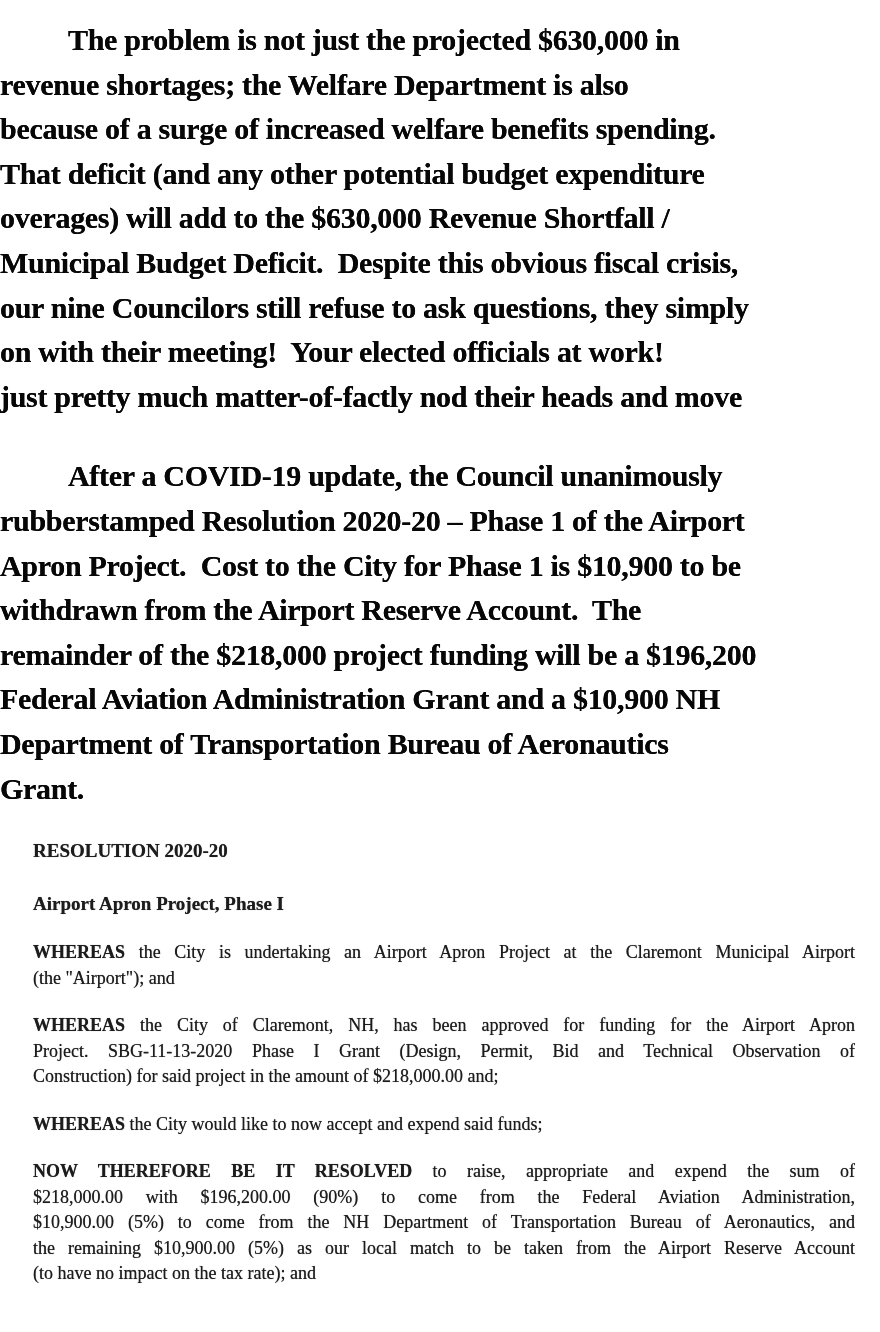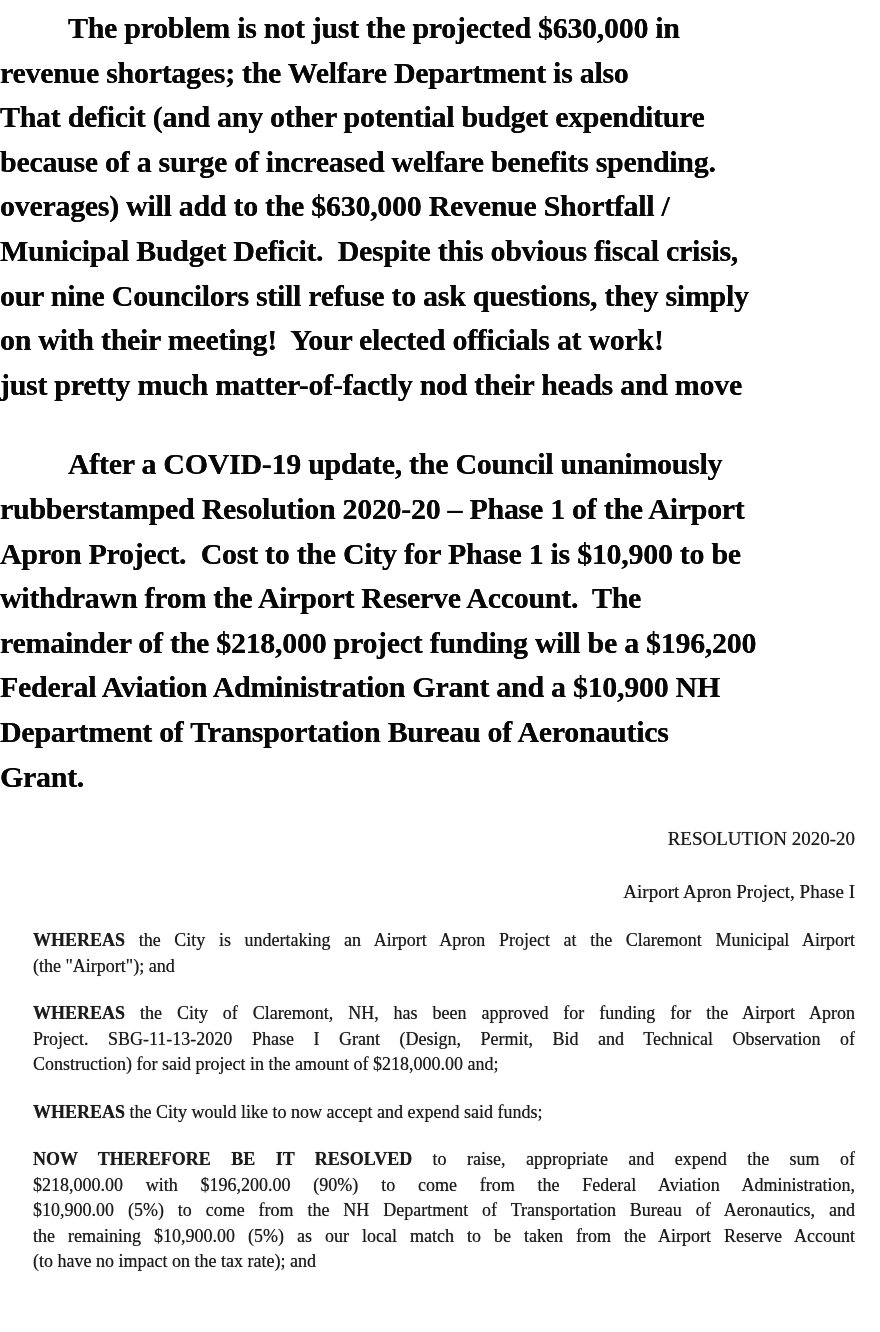--- a/index.html
+++ b/index.html
@@ -5,21 +5,21 @@
   html, body { margin: 0; padding: 0; }
   body {
     width: 880px; height: 1332px;
     background: #ffffff;
     overflow: hidden;
     font-family: "Liberation Serif", serif;
   }
   .page {
     width: 880px; height: 1332px;
     background: #ffffff;
-    padding-top: 6px;
+    padding-top: 18px;
     box-sizing: border-box;
     overflow: hidden;
   }
   
   .para-large {
     font-family: "Liberation Serif", serif;
     font-weight: bold;
     font-size: 30px;
     line-height: 44.6px;
     letter-spacing: -0.3px;
@@ -34,22 +34,22 @@
     margin-top: 13px;
     padding-left: 33px;
     padding-right: 25px;
     font-family: "Liberation Serif", serif;
     font-size: 18px;
     line-height: 25.5px;
     color: #1c1c1c;
     text-shadow: 0 0 0.7px #555;
   }
   .res-heading {
-    text-align: right;
-    font-weight: normal;
+    text-align: left;
+    font-weight: bold;
     font-size: 19px;
     margin-bottom: 24px;
     margin-top: 27px;
   }
   .clause {
     margin-bottom: 22px;
     text-align: justify;
   }
   .clause:last-child { margin-bottom: 0; }
   .clause .line { white-space: nowrap; }
@@ -57,22 +57,22 @@
   .clause b { font-weight: bold; }
 </style>
 </head>
 <body>
 
 <div class="page">
 
   <div class="para-large para1">
       <div class="line">The problem is not just the projected $630,000 in</div>
       <div class="line">revenue shortages; the Welfare Department is also</div>
+      <div class="line">because of a surge of increased welfare benefits spending.</div>
       <div class="line">That deficit (and any other potential budget expenditure</div>
-      <div class="line">because of a surge of increased welfare benefits spending.</div>
       <div class="line">overages) will add to the $630,000 Revenue Shortfall /</div>
       <div class="line">Municipal Budget Deficit.  Despite this obvious fiscal crisis,</div>
       <div class="line">our nine Councilors still refuse to ask questions, they simply</div>
       <div class="line">on with their meeting!  Your elected officials at work!</div>
       <div class="line">just pretty much matter-of-factly nod their heads and move</div>
     </div>
 
   <div class="para-large para2">
       <div class="line">After a COVID-19 update, the Council unanimously</div>
       <div class="line">rubberstamped Resolution 2020-20 – Phase 1 of the Airport</div>

